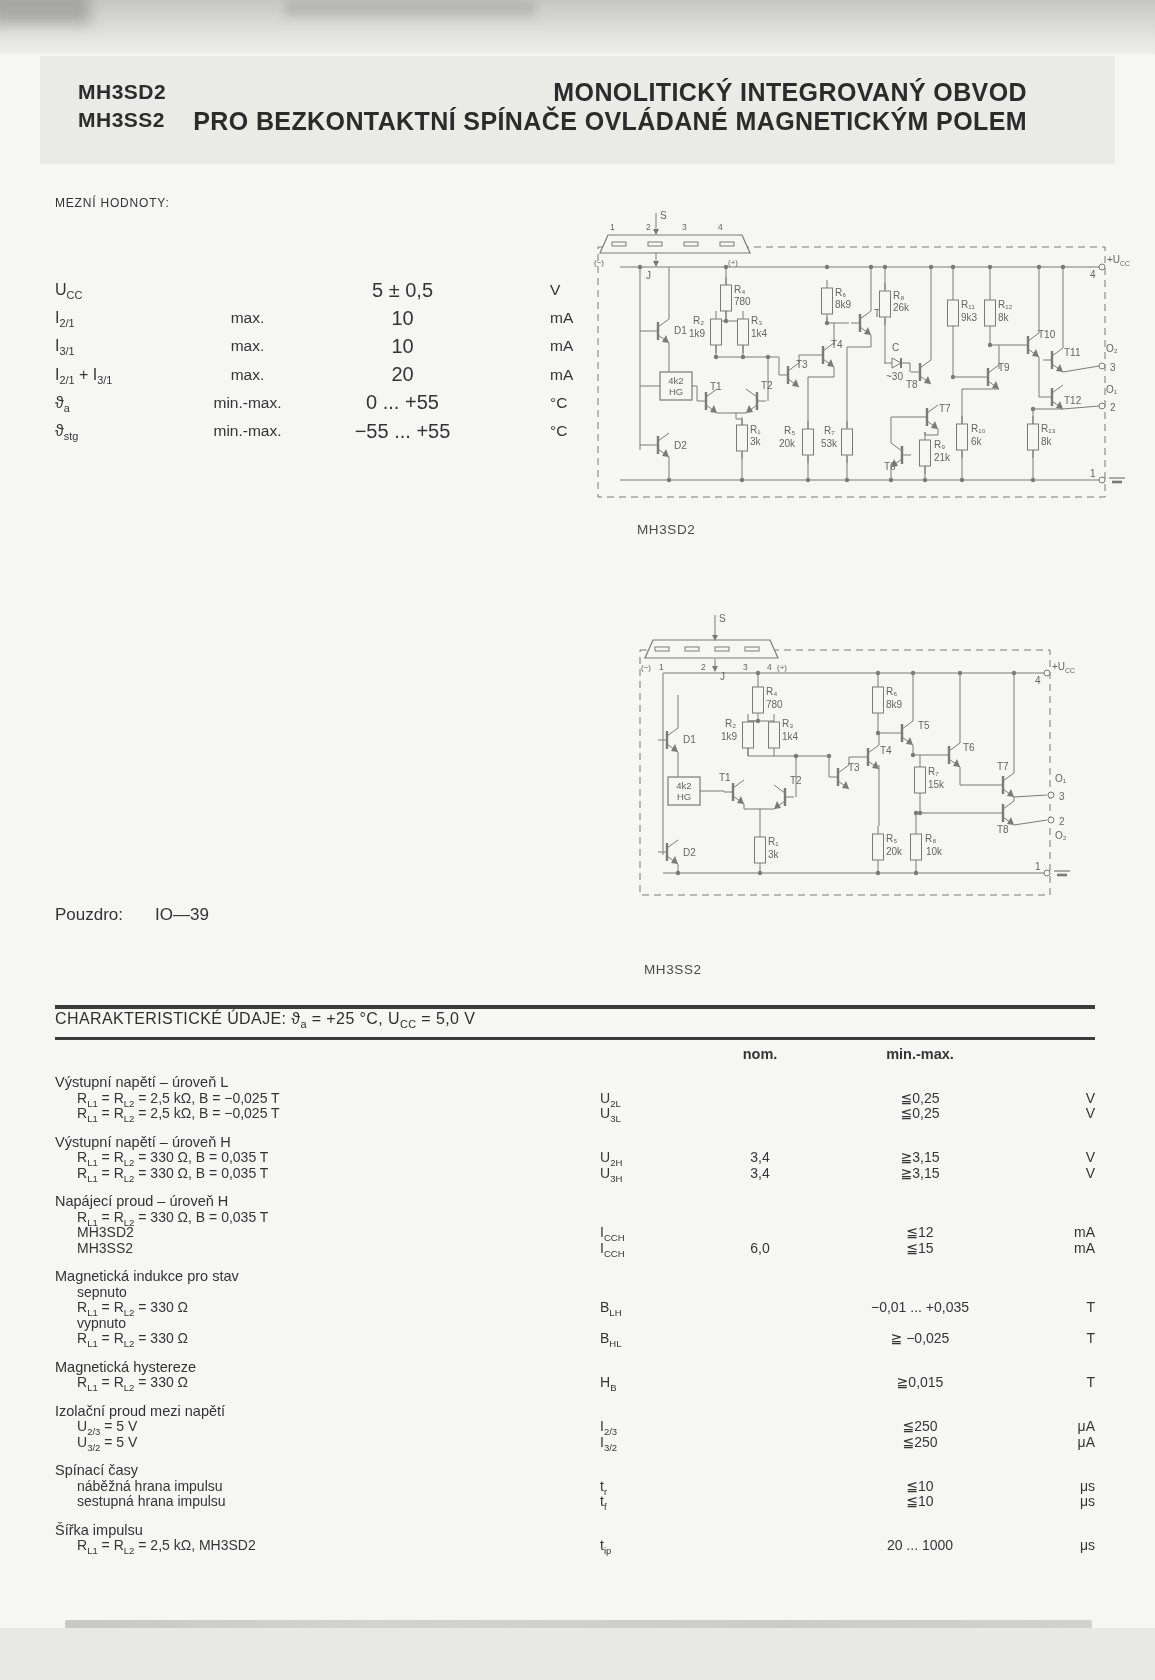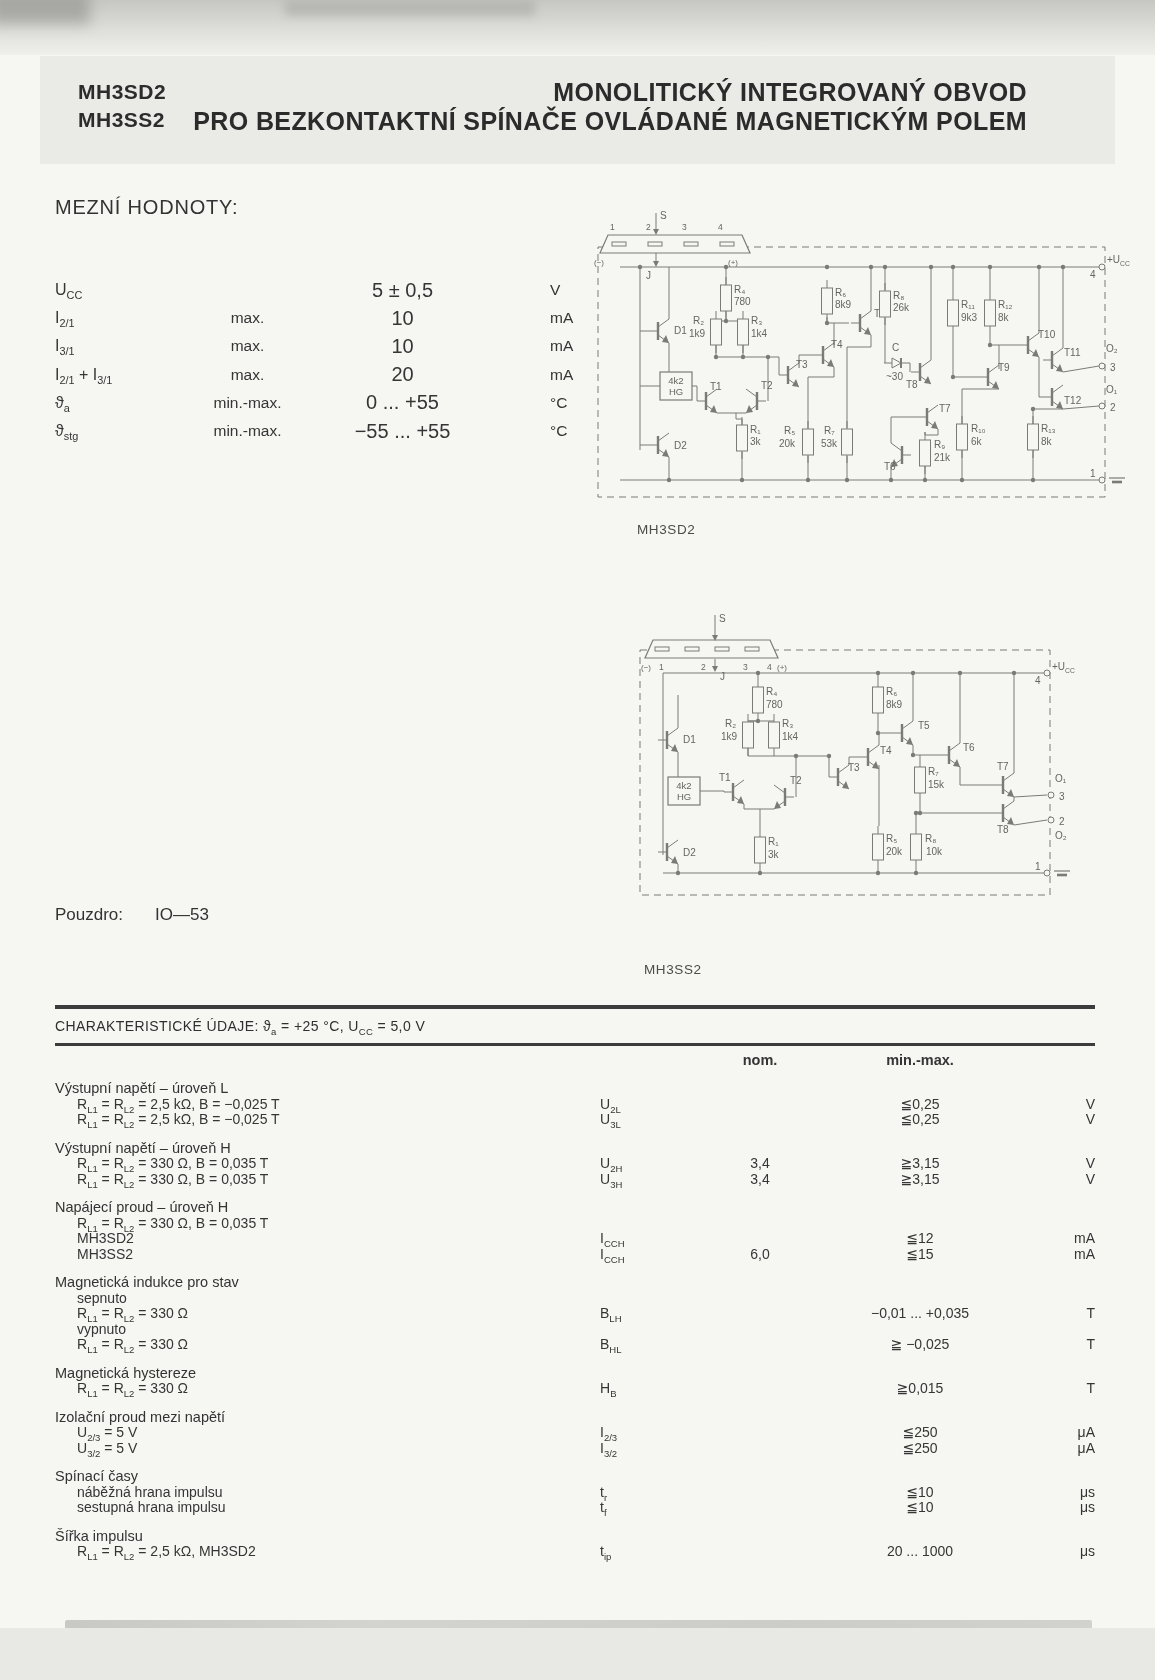--- a/index.html
+++ b/index.html
@@ -9,37 +9,37 @@
         background:linear-gradient(180deg,#c6c6c2,#dededa 55%,#efefeb);}
   .scan-smudge{position:absolute;left:285px;top:0;width:250px;height:16px;background:#a5a5a1;filter:blur(5px);opacity:.55;}
   .scan-corner{position:absolute;left:-10px;top:-8px;width:100px;height:32px;background:#8f8f8b;filter:blur(7px);opacity:.6;}
   .hdr{position:absolute;left:40px;top:56px;width:1075px;height:108px;
         background:linear-gradient(180deg,#e3e3df,#ececе8 40%,#ebebe7);
         background-color:#eaeae6;display:flex;justify-content:space-between;box-sizing:border-box;
         padding:22px 88px 0 38px;}
   .hdr .parts div{font-size:21px;font-weight:bold;color:#2c2c2c;line-height:28px;letter-spacing:.5px;}
   .hdr .titles{text-align:right;}
   .hdr .titles div{font-size:25px;font-weight:bold;color:#2b2b2b;line-height:29px;letter-spacing:.4px;}
-  .limits-title{position:absolute;left:55px;top:196px;font-size:20px;letter-spacing:.8px;color:#333;}
+  .limits-title{position:absolute;left:55px;top:196px;font-size:12px;letter-spacing:.8px;color:#333;}
   .limits{position:absolute;left:55px;top:244px;width:520px;margin-top:32px;}
   .lrow{display:grid;grid-template-columns:130px 125px 185px 80px;height:28.2px;align-items:center;}
   .l-sym{font-size:16px;}
   .l-cond{font-size:15.5px;text-align:center;}
   .l-val{font-size:20px;text-align:center;}
   .l-unit{font-size:15.5px;padding-left:55px;}
   sub{font-size:68%;line-height:0;}
   .sch{position:absolute;}
   .sch-cap{position:absolute;font-size:13.5px;color:#4c4c4a;letter-spacing:.6px;}
   .pouzdro{position:absolute;left:55px;top:905px;font-size:17px;color:#333;}
   .pouzdro .pz-val{margin-left:32px;}
   .char{position:absolute;left:55px;top:1005px;width:1040px;}
   .rule{background:#3c3c3c;}
   .rule.thick{height:4px;}
   .rule.thin2{height:2.5px;margin-top:9px;}
-  .char-title{margin-top:9px;font-size:14px;letter-spacing:.4px;color:#2f2f2f;}
+  .char-title{margin-top:1px;font-size:16px;letter-spacing:.4px;color:#2f2f2f;}
   .crow{display:grid;grid-template-columns:545px 100px 120px 200px 75px;font-size:14px;line-height:15.5px;}
   .chead{margin-top:7px;}
   .chead span{font-weight:600;font-size:14.5px;}
   .c-nom{text-align:center;}
   .c-mm{text-align:center;}
   .c-unit{text-align:right;}
   #charBody{margin-top:9px;}
   .group-label{margin-top:13px;font-size:14.5px;line-height:15.5px;color:#333;}
   .c-cond{padding-left:22px;}
   .bottom-bar{position:absolute;left:65px;top:1620px;width:1027px;height:13px;border-radius:2px;
@@ -697,21 +697,21 @@
         <circle cx="161" cy="171" r="2.2" fill="#7b7b76"></circle>
         <circle cx="194" cy="171" r="2.2" fill="#7b7b76"></circle>
         <circle cx="43" cy="288" r="2.2" fill="#7b7b76"></circle>
         <circle cx="125" cy="288" r="2.2" fill="#7b7b76"></circle>
         <circle cx="243" cy="288" r="2.2" fill="#7b7b76"></circle>
         <circle cx="281" cy="288" r="2.2" fill="#7b7b76"></circle>
       </svg></div>
   <div class="sch-cap" style="left:644px;top:962px">MH3SS2</div>
 
   <div class="pouzdro">
-    <span>Pouzdro:</span><span class="pz-val">IO—53</span>
+    <span>Pouzdro:</span><span class="pz-val">IO—39</span>
   </div>
 
   <div class="char">
     <div class="rule thick"></div>
     <div class="char-title" id="charTitle">CHARAKTERISTICKÉ ÚDAJE: ϑ<sub>a</sub> = +25 °C, U<sub>CC</sub> = 5,0 V</div>
     <div class="rule thin2"></div>
     <div class="crow chead">
       <span></span>
         <span></span>
       <span class="c-nom">nom.</span>

